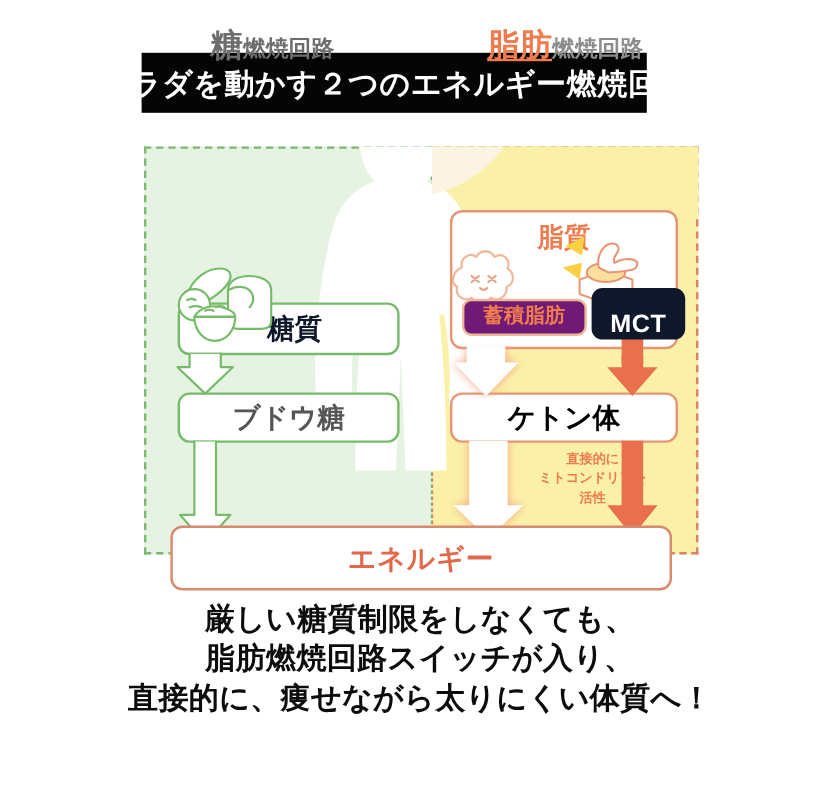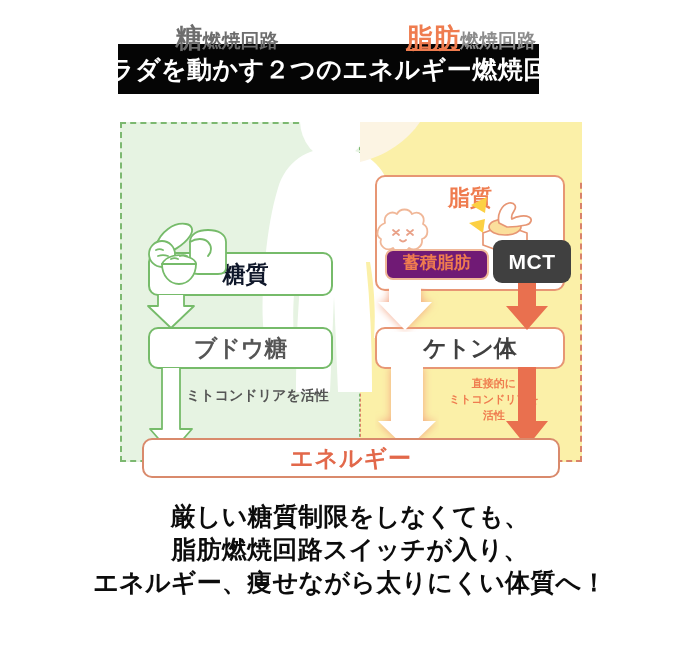--- a/index.html
+++ b/index.html
@@ -177,54 +177,54 @@
     color: #ef7c4f;
   }
 
   #box-mct {
     position: absolute;
     left: 116px;
     top: 63px;
     width: 78px;
     height: 43px;
     box-sizing: border-box;
-    background: #404040;
+    background: #0f172a;
     border-radius: 9px;
     display: flex;
-    align-items: center;
+    align-items: flex-end;
     justify-content: center;
     z-index: 6;
   }
   #box-mct .label {
     font-size: 21px;
     font-weight: bold;
     color: #ffffff;
     letter-spacing: 0.5px;
   }
 
   #box-ketone {
     left: 375px;
     top: 327px;
     width: 190px;
     height: 42px;
     border: 2px solid #e79674;
     border-radius: 10px;
   }
   #box-ketone .label {
     font-size: 23px;
-    color: #404040;
+    color: #000000;
     text-align: center;
   }
 
   #box-energy {
     position: absolute;
     left: 142px;
     top: 438px;
     width: 418px;
-    height: 40px;
+    height: 54px;
     box-sizing: border-box;
     background: #ffffff;
     border: 2px solid #d98a6c;
     border-radius: 10px;
     display: flex;
     align-items: center;
     justify-content: center;
     z-index: 7;
   }
   #box-energy .label {
@@ -348,21 +348,20 @@
   <div class="node-box" id="box-budousan">
     <span class="label">ブドウ糖</span>
   </div>
 
   <div class="arrow" style="left:146px;top:367px;width:60px;height:88px;z-index:4;">
     <svg width="60" height="88" viewBox="0 0 60 88">
       <path d="M16 0 L16 62 L4 62 L25 86 L46 62 L34 62 L34 0 Z" fill="#ffffff" stroke="#76bb6a" stroke-width="1.8" stroke-linejoin="round"></path>
     </svg>
   </div>
 
-  <div id="caption-mito-sugar">ミトコンドリアを活性</div>
 
   <div class="node-box" id="box-shishitsu">
     <span class="shishitsu-title">脂質</span>
 
     <div class="icon-holder" style="left:-6px;top:30px;width:62px;height:50px;">
       <svg width="62" height="50" viewBox="0 0 62 50">
         <g fill="#ffffff" stroke="#f0b798" stroke-width="1.8" stroke-linejoin="round">
           <path d="M14 16 C12 8 20 3 26 7 C29 1 38 1 41 7 C48 3 55 9 52 17 C58 20 58 30 51 32 C52 40 44 45 38 41 C34 47 25 47 22 41 C15 45 8 39 10 32 C4 29 6 19 14 16 Z"></path>
         </g>
         <g stroke="#e9a188" stroke-width="1.8" stroke-linecap="round" fill="none">
@@ -448,14 +447,14 @@
 
   <div id="box-energy">
     <span class="label">エネルギー</span>
   </div>
 
 </div>
 
 <div id="bottom-caption">
   <div>厳しい糖質制限をしなくても、</div>
   <div>脂肪燃焼回路スイッチが入り、</div>
-  <div>エネルギー、痩せながら太りにくい体質へ！</div>
+  <div>直接的に、痩せながら太りにくい体質へ！</div>
 </div>
 
 </body></html>

